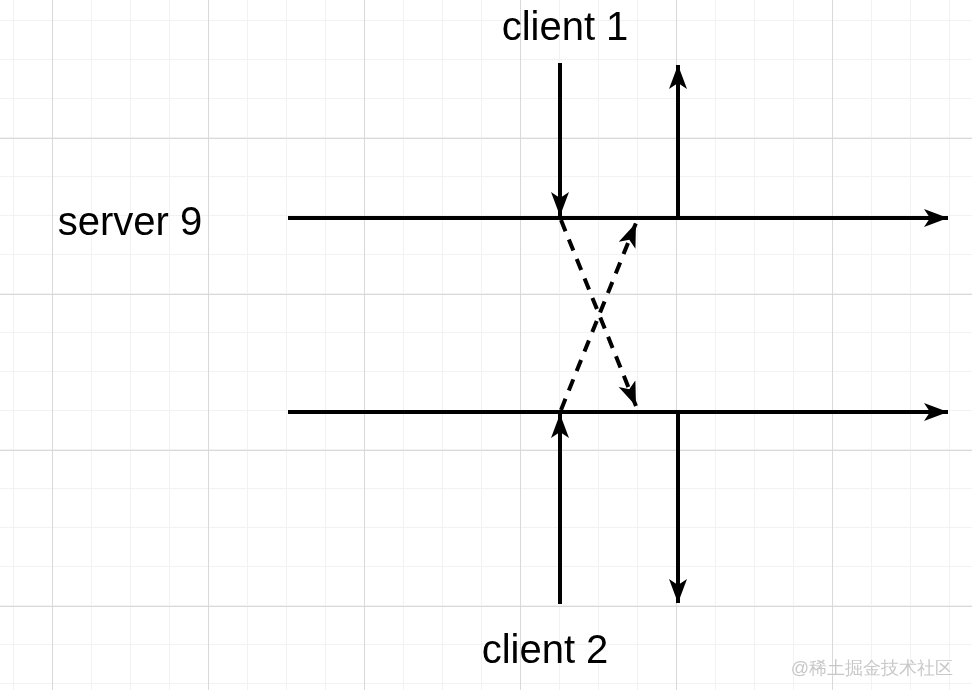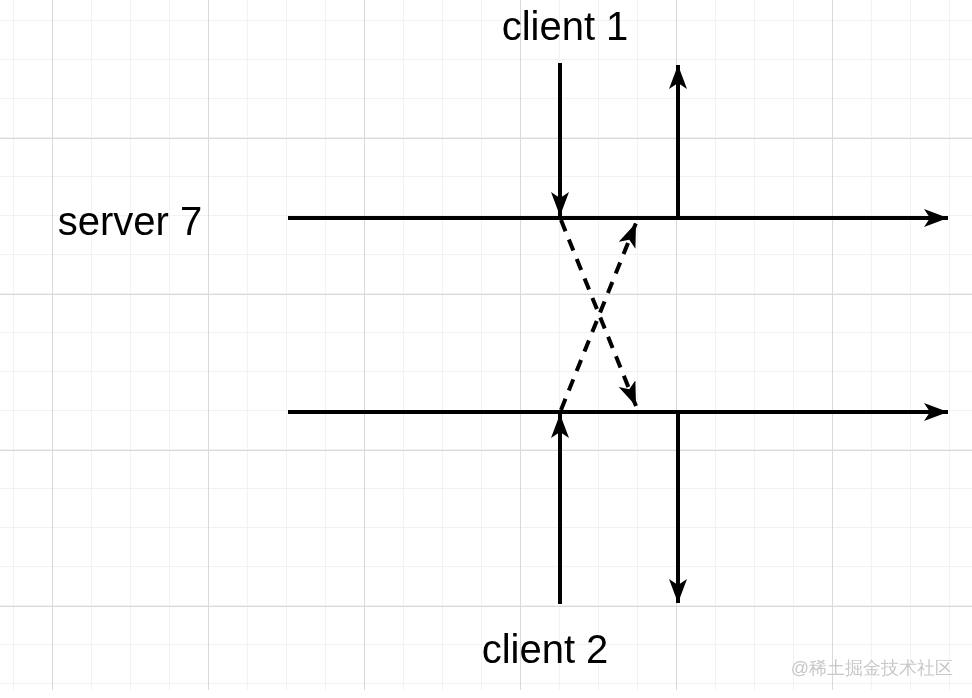--- a/index.html
+++ b/index.html
@@ -67,18 +67,18 @@
 
     <line x1="560" y1="604" x2="560" y2="414" stroke="#000000" stroke-width="4" marker-end="url(#ah)"></line>
 
     <line x1="678" y1="412" x2="678" y2="603" stroke="#000000" stroke-width="4" marker-end="url(#ah)"></line>
 
     <line x1="561" y1="220" x2="636" y2="406" stroke="#000000" stroke-width="4" stroke-dasharray="12 9" marker-end="url(#ah)"></line>
     <line x1="561" y1="410" x2="636" y2="223" stroke="#000000" stroke-width="4" stroke-dasharray="12 9" marker-end="url(#ah)"></line>
   </svg>
 
   <div class="label label-client1">client 1</div>
-  <div class="label label-server1">server 7</div>
+  <div class="label label-server1">server 9</div>
   <div class="label label-client2">client 2</div>
 
   <div class="watermark">@稀土掘金技术社区</div>
 
 </div>
 
 </body></html>

